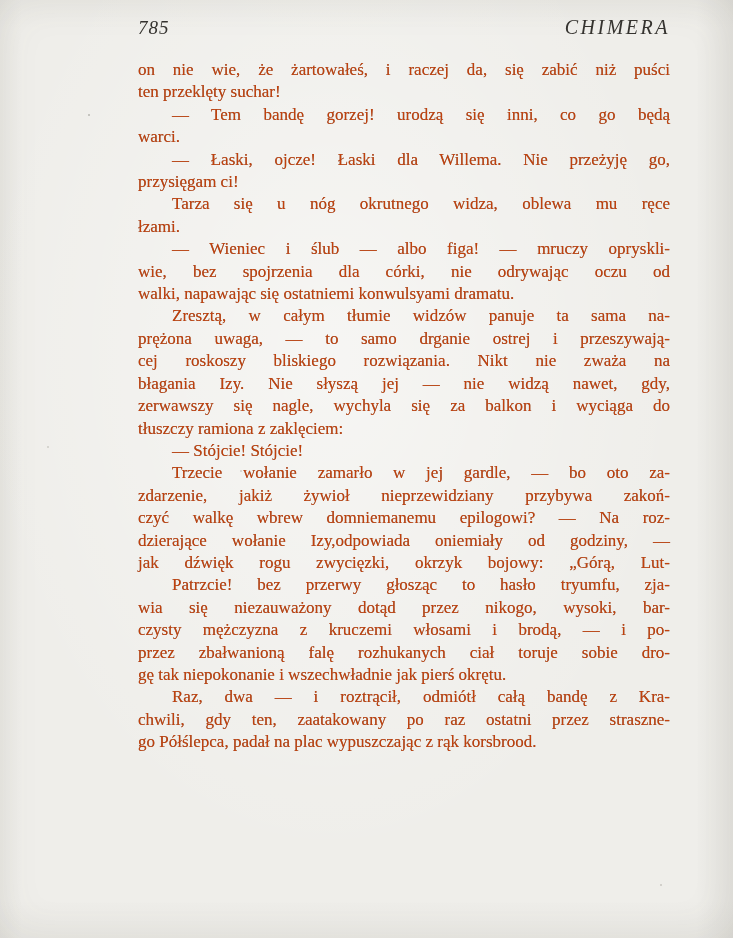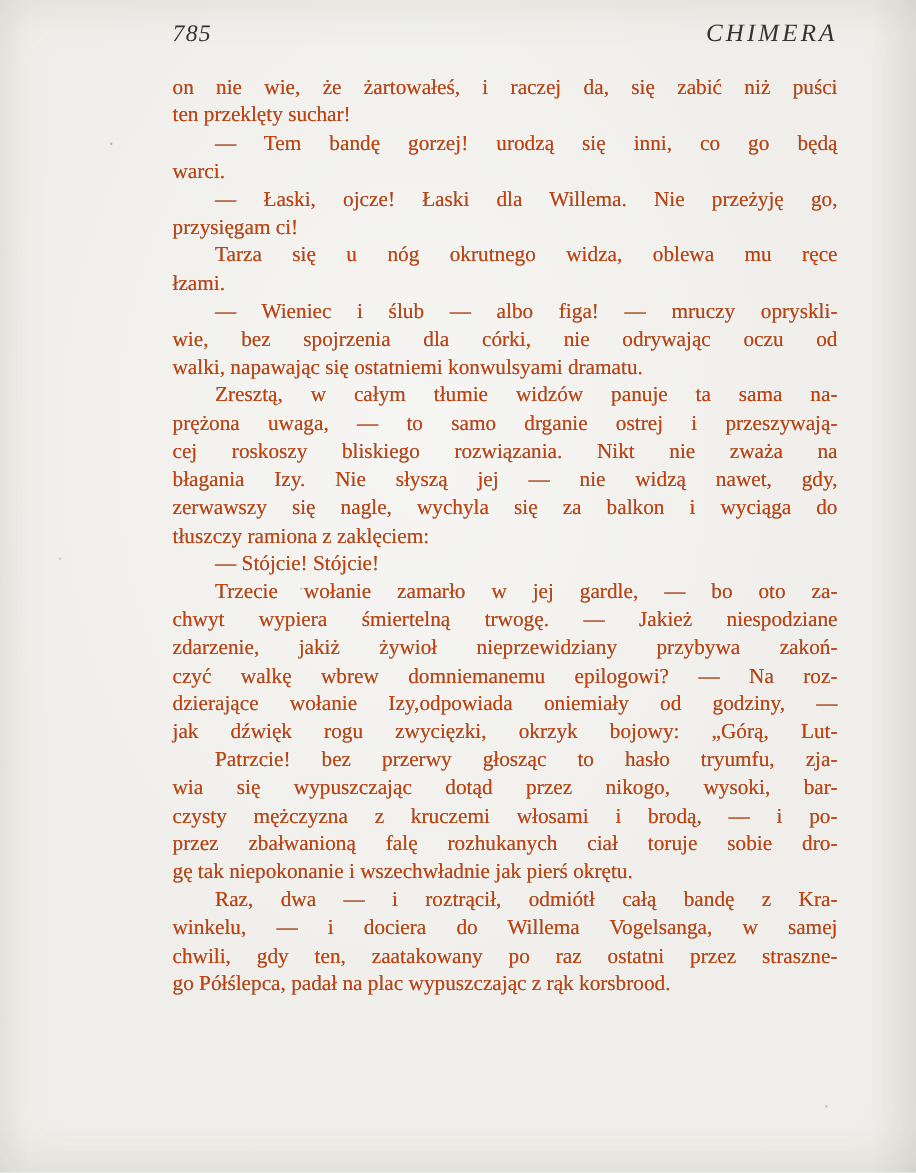--- a/index.html
+++ b/index.html
@@ -105,27 +105,25 @@
     <div class="line">wie, bez spojrzenia dla córki, nie odrywając oczu od</div>
     <div class="line last">walki, napawając się ostatniemi konwulsyami dramatu.</div>
     <div class="line indent">Zresztą, w całym tłumie widzów panuje ta sama na-</div>
     <div class="line">prężona uwaga, — to samo drganie ostrej i przeszywają-</div>
     <div class="line">cej roskoszy bliskiego rozwiązania. Nikt nie zważa na</div>
     <div class="line">błagania Izy. Nie słyszą jej — nie widzą nawet, gdy,</div>
     <div class="line">zerwawszy się nagle, wychyla się za balkon i wyciąga do</div>
     <div class="line last">tłuszczy ramiona z zaklęciem:</div>
     <div class="line last indent">— Stójcie! Stójcie!</div>
     <div class="line indent">Trzecie wołanie zamarło w jej gardle, — bo oto za-</div>
-    <div class="line">chwyt wypiera śmiertelną trwogę. — Jakież niespodziane</div>
     <div class="line">zdarzenie, jakiż żywioł nieprzewidziany przybywa zakoń-</div>
     <div class="line">czyć walkę wbrew domniemanemu epilogowi? — Na roz-</div>
     <div class="line">dzierające wołanie Izy,odpowiada oniemiały od godziny, —</div>
     <div class="line">jak dźwięk rogu zwycięzki, okrzyk bojowy: „Górą, Lut-</div>
     <div class="line indent">Patrzcie! bez przerwy głosząc to hasło tryumfu, zja-</div>
-    <div class="line">wia się wypuszczając dotąd przez nikogo, wysoki, bar-</div>
+    <div class="line">wia się niezauważony dotąd przez nikogo, wysoki, bar-</div>
     <div class="line">czysty mężczyzna z kruczemi włosami i brodą, — i po-</div>
     <div class="line">przez zbałwanioną falę rozhukanych ciał toruje sobie dro-</div>
     <div class="line last">gę tak niepokonanie i wszechwładnie jak pierś okrętu.</div>
     <div class="line indent">Raz, dwa — i roztrącił, odmiótł całą bandę z Kra-</div>
-    <div class="line">winkelu, — i dociera do Willema Vogelsanga, w samej</div>
     <div class="line">chwili, gdy ten, zaatakowany po raz ostatni przez straszne-</div>
     <div class="line last">go Półślepca, padał na plac wypuszczając z rąk korsbrood.</div>
   </div>
 
 </body></html>

